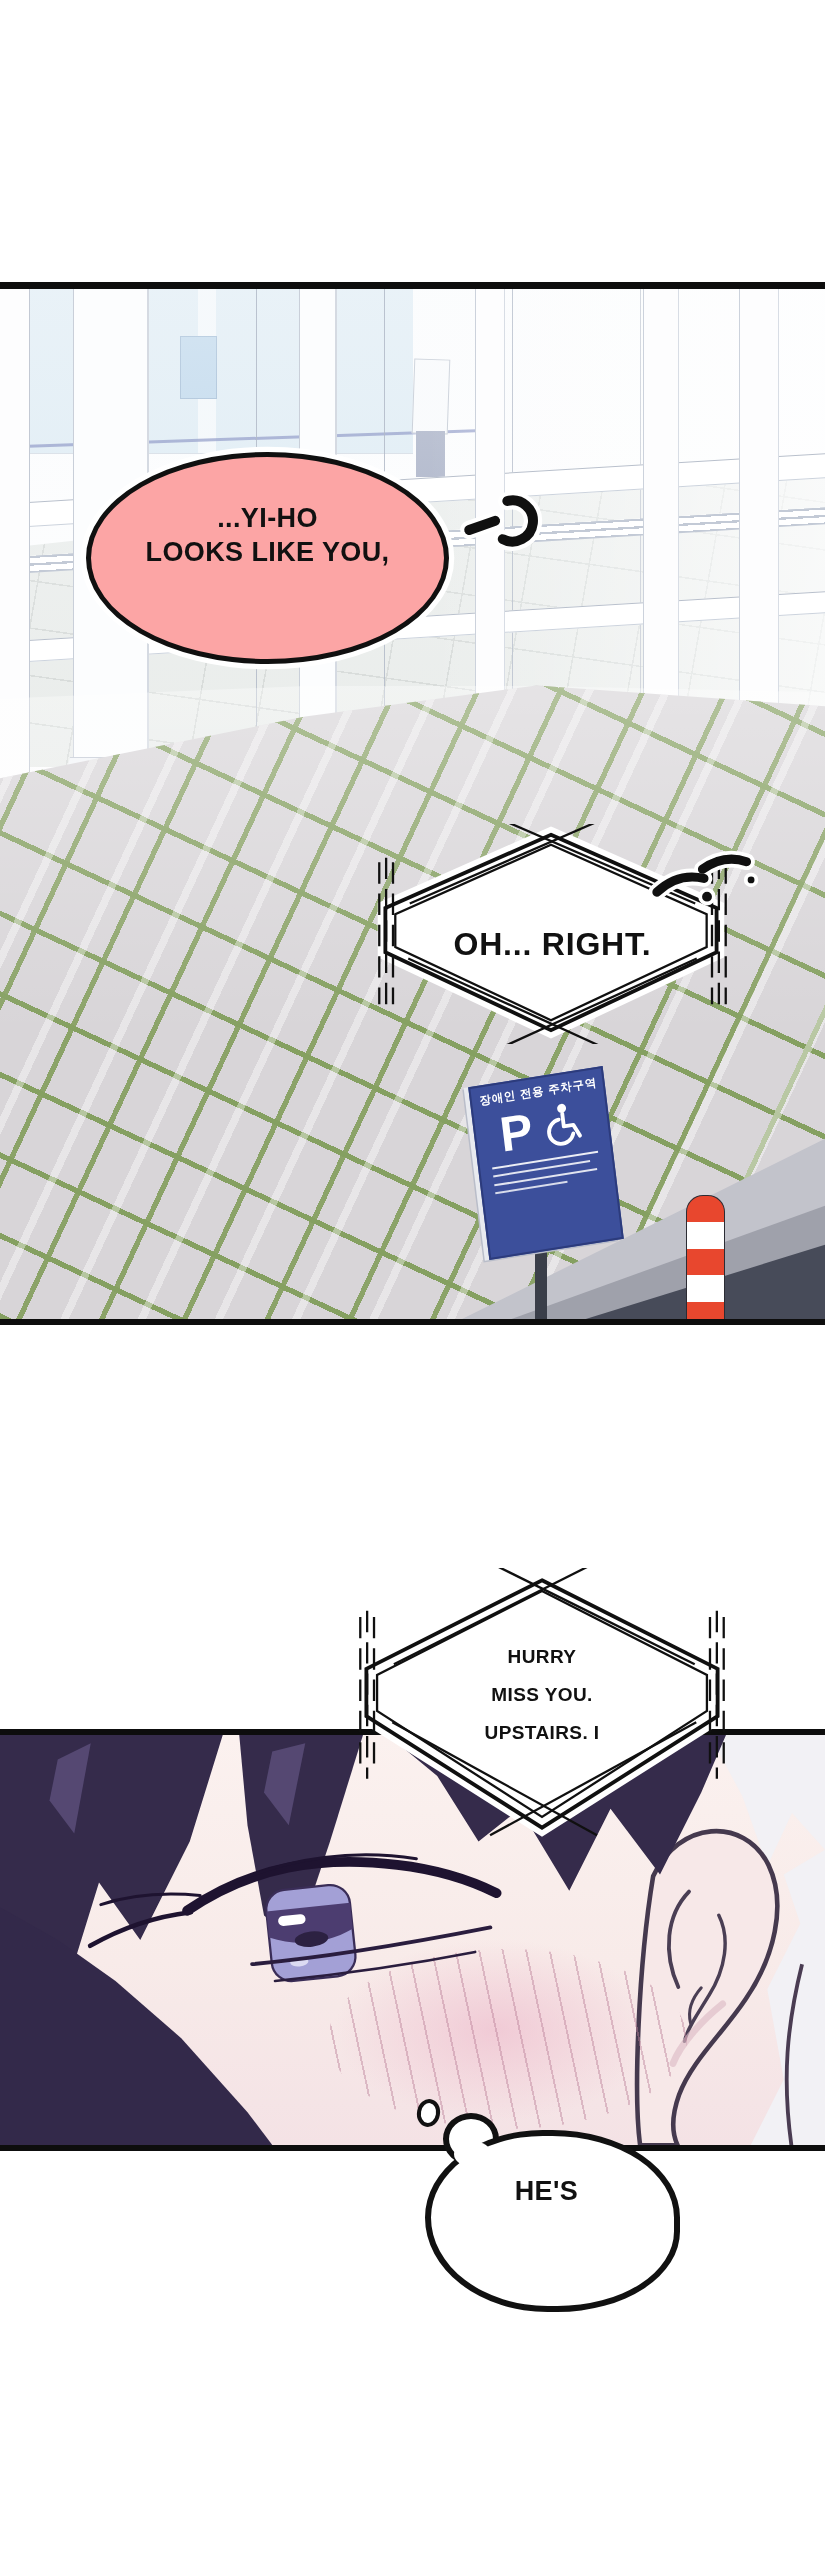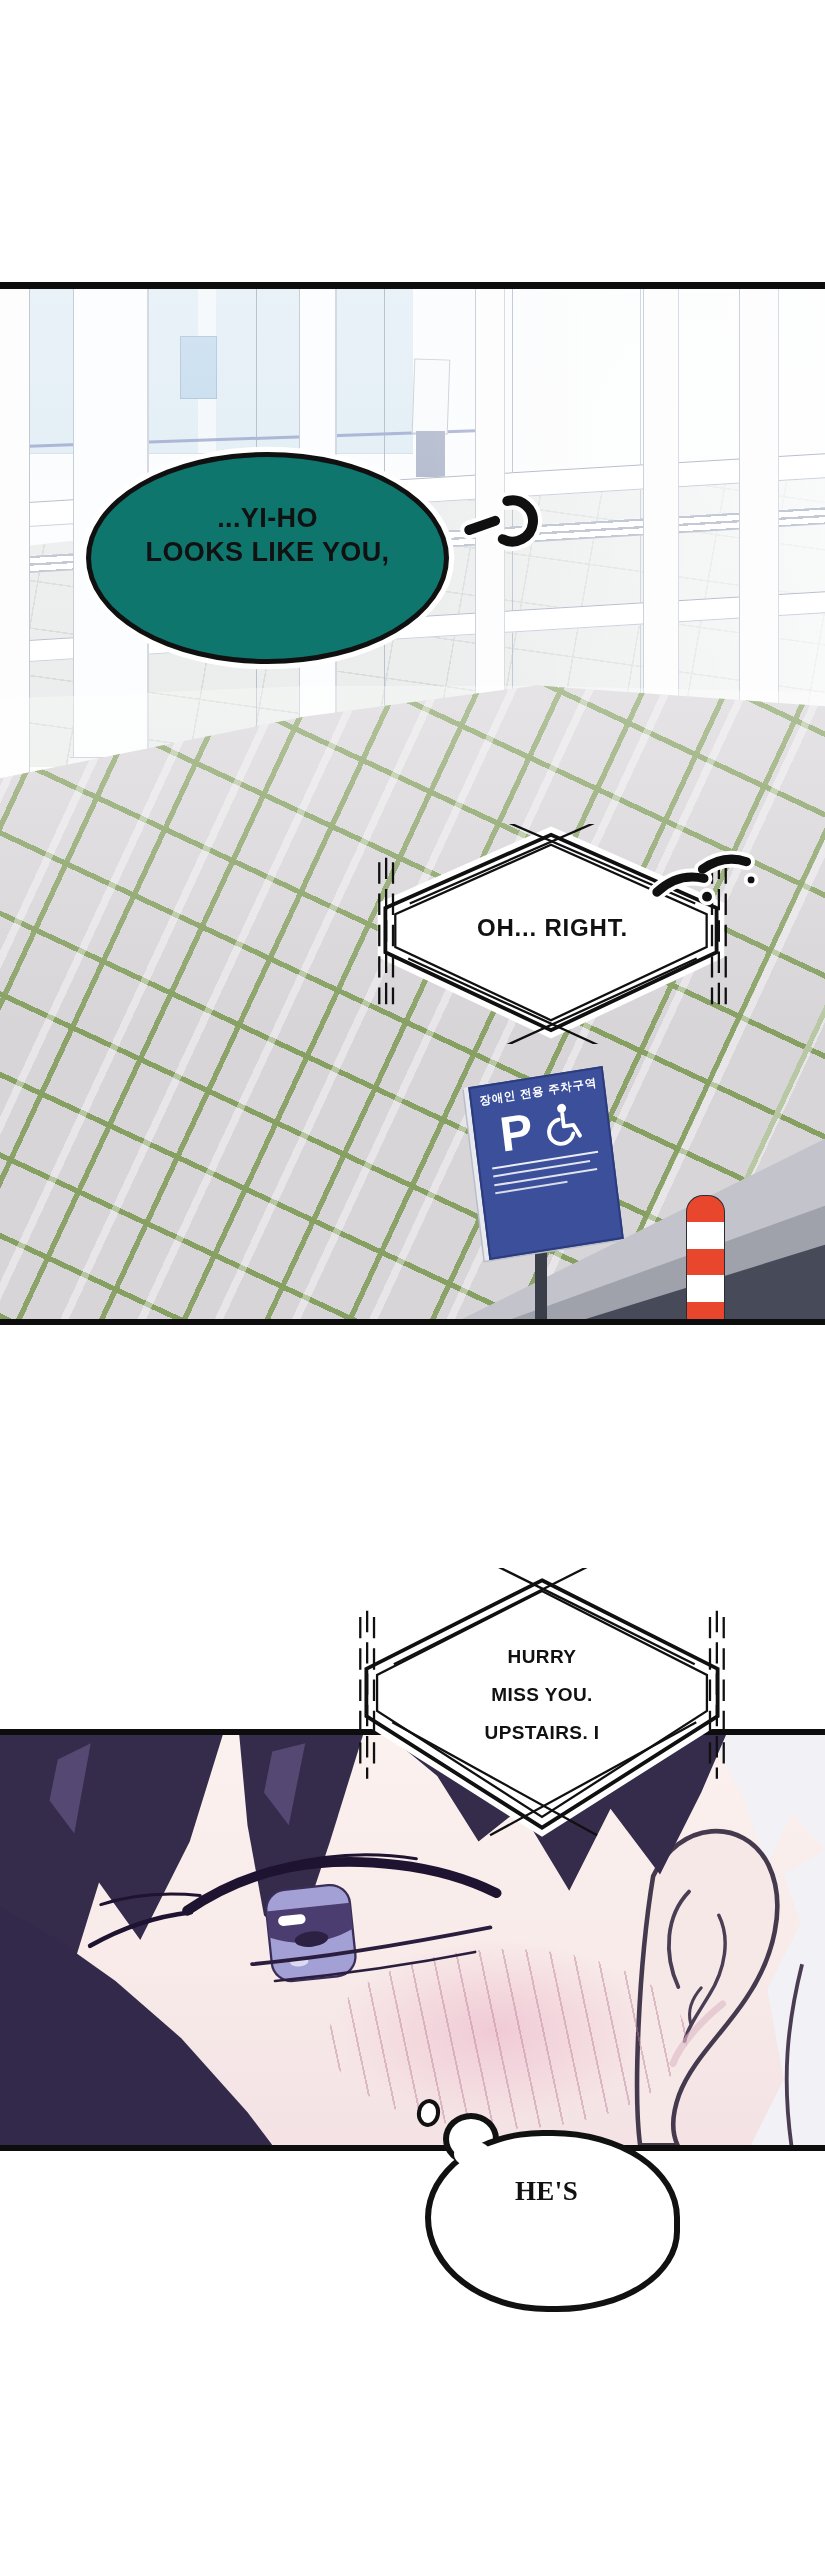--- a/index.html
+++ b/index.html
@@ -95,21 +95,21 @@
         <div style="height:2.3px;width:104px;background:rgba(255,255,255,.85);margin:6.1px 0 0 4.6px;"></div>
         <div style="height:2.3px;width:73px;background:rgba(255,255,255,.8);margin:6.1px 0 0 4.6px;"></div>
       </div>
     </div>
 
     <div class="abs" style="left:686px;top:906px;width:37px;height:124px;border-radius:17px 17px 0 0;
                 background:repeating-linear-gradient(180deg,#e8472e 0 26px,#ffffff 26px 53px);
                 border:1.5px solid #2c2c34;border-bottom:none;"></div>
   </div>
 
-  <div class="abs" style="left:86px;top:452px;width:353px;height:202px;background:#0f766e;border:5.3px solid #101010;
+  <div class="abs" style="left:86px;top:452px;width:353px;height:202px;background:#fca5a5;border:5.3px solid #101010;
               border-radius:50%;box-shadow:0 0 0 5.3px #fff;z-index:20;">
     <div class="btext" style="padding-top:44px;font-size:27px;line-height:34px;letter-spacing:0.4px;">
       <div>...YI-HO</div>
       <div>LOOKS LIKE YOU,</div>
     </div>
   </div>
 
   <svg class="abs" style="left:457px;top:481px;z-index:21;" width="93" height="72" viewBox="0 0 122 94">
     <line x1="16" y1="64" x2="50" y2="52" stroke="#fff" stroke-width="24" stroke-linecap="round"></line>
     <path d="M66,26 A27,27 0 1 1 60,76" stroke="#fff" stroke-width="24" fill="none" stroke-linecap="round"></path>
@@ -128,21 +128,21 @@
       <line x1="182" y1="292" x2="436" y2="176" stroke="#101010" stroke-width="3"></line>
       <g stroke="#101010" stroke-width="3" stroke-dasharray="28 13">
         <line x1="20" y1="50" x2="20" y2="236"></line>
           <line x1="29" y1="44" x2="29" y2="242"></line>
           <line x1="38" y1="50" x2="38" y2="236"></line>
         <line x1="456" y1="50" x2="456" y2="236"></line>
           <line x1="465" y1="44" x2="465" y2="242"></line>
           <line x1="474" y1="50" x2="474" y2="236"></line>
       </g>
     </svg>
-    <div class="btext abs" style="left:0;top:90px;width:100%;font-size:24px;letter-spacing:0.8px;">OH... RIGHT.</div>
+    <div class="btext abs" style="left:0;top:102px;width:100%;font-size:32px;letter-spacing:0.8px;">OH... RIGHT.</div>
   </div>
 
   <svg class="abs" style="left:646px;top:845px;z-index:21;" width="119" height="79" viewBox="0 0 156 104">
     <g stroke="#fff" stroke-width="22" stroke-linecap="round" fill="none">
       <path d="M14,62 Q42,36 76,44"></path>
         <path d="M74,32 Q102,12 132,22"></path>
     </g>
     <g stroke="#101010" stroke-width="12" stroke-linecap="round" fill="none">
       <path d="M14,62 Q42,36 76,44"></path>
         <path d="M74,32 Q102,12 132,22"></path>
@@ -221,21 +221,21 @@
       <path d="M300,196 C380,158 470,150 545,162" stroke="#1e1330" stroke-width="4" fill="none" stroke-linecap="round"></path>
       <path d="M250,232 C200,238 160,252 118,276" stroke="#1e1330" stroke-width="6" fill="none" stroke-linecap="round"></path>
       <path d="M262,210 C210,205 168,210 132,222" stroke="#1e1330" stroke-width="4" fill="none" stroke-linecap="round"></path>
       <path d="M330,300 C420,292 520,276 642,252" stroke="#2a1d3e" stroke-width="5" fill="none" stroke-linecap="round"></path>
       <path d="M360,322 C440,314 540,300 622,284" stroke="#2a1d3e" stroke-width="3.5" fill="none" stroke-linecap="round"></path>
     </svg>
   </div>
 
   <div class="abs" style="left:417px;top:2099px;width:15.3px;height:20px;border:4.6px solid #111;border-radius:50%;background:#fff;transform:rotate(10deg);z-index:21;"></div>
 
-  <div class="abs" style="left:425px;top:2113px;width:255px;height:193px;z-index:20;font-family:Liberation Serif, serif;">
+  <div class="abs" style="left:425px;top:2113px;width:255px;height:193px;z-index:20;">
     <div class="abs" style="left:18.3px;top:0;width:44px;height:40px;border:6.1px solid #111;border-radius:50%;background:#fff;"></div>
     <div class="abs" style="left:0;top:17px;width:243px;height:170px;border:6.1px solid #111;background:#fff;
                 border-radius:48% 52% 50% 50% / 50% 50% 46% 54%;"></div>
     <div class="abs" style="left:29px;top:27.5px;width:37px;height:26px;background:#fff;border-radius:50%;"></div>
     <div class="btext abs" style="left:0;top:60px;width:243px;font-size:27px;line-height:36px;letter-spacing:0.4px;">
       <div>HE'S</div>
     </div>
   </div>
 
 </div>

